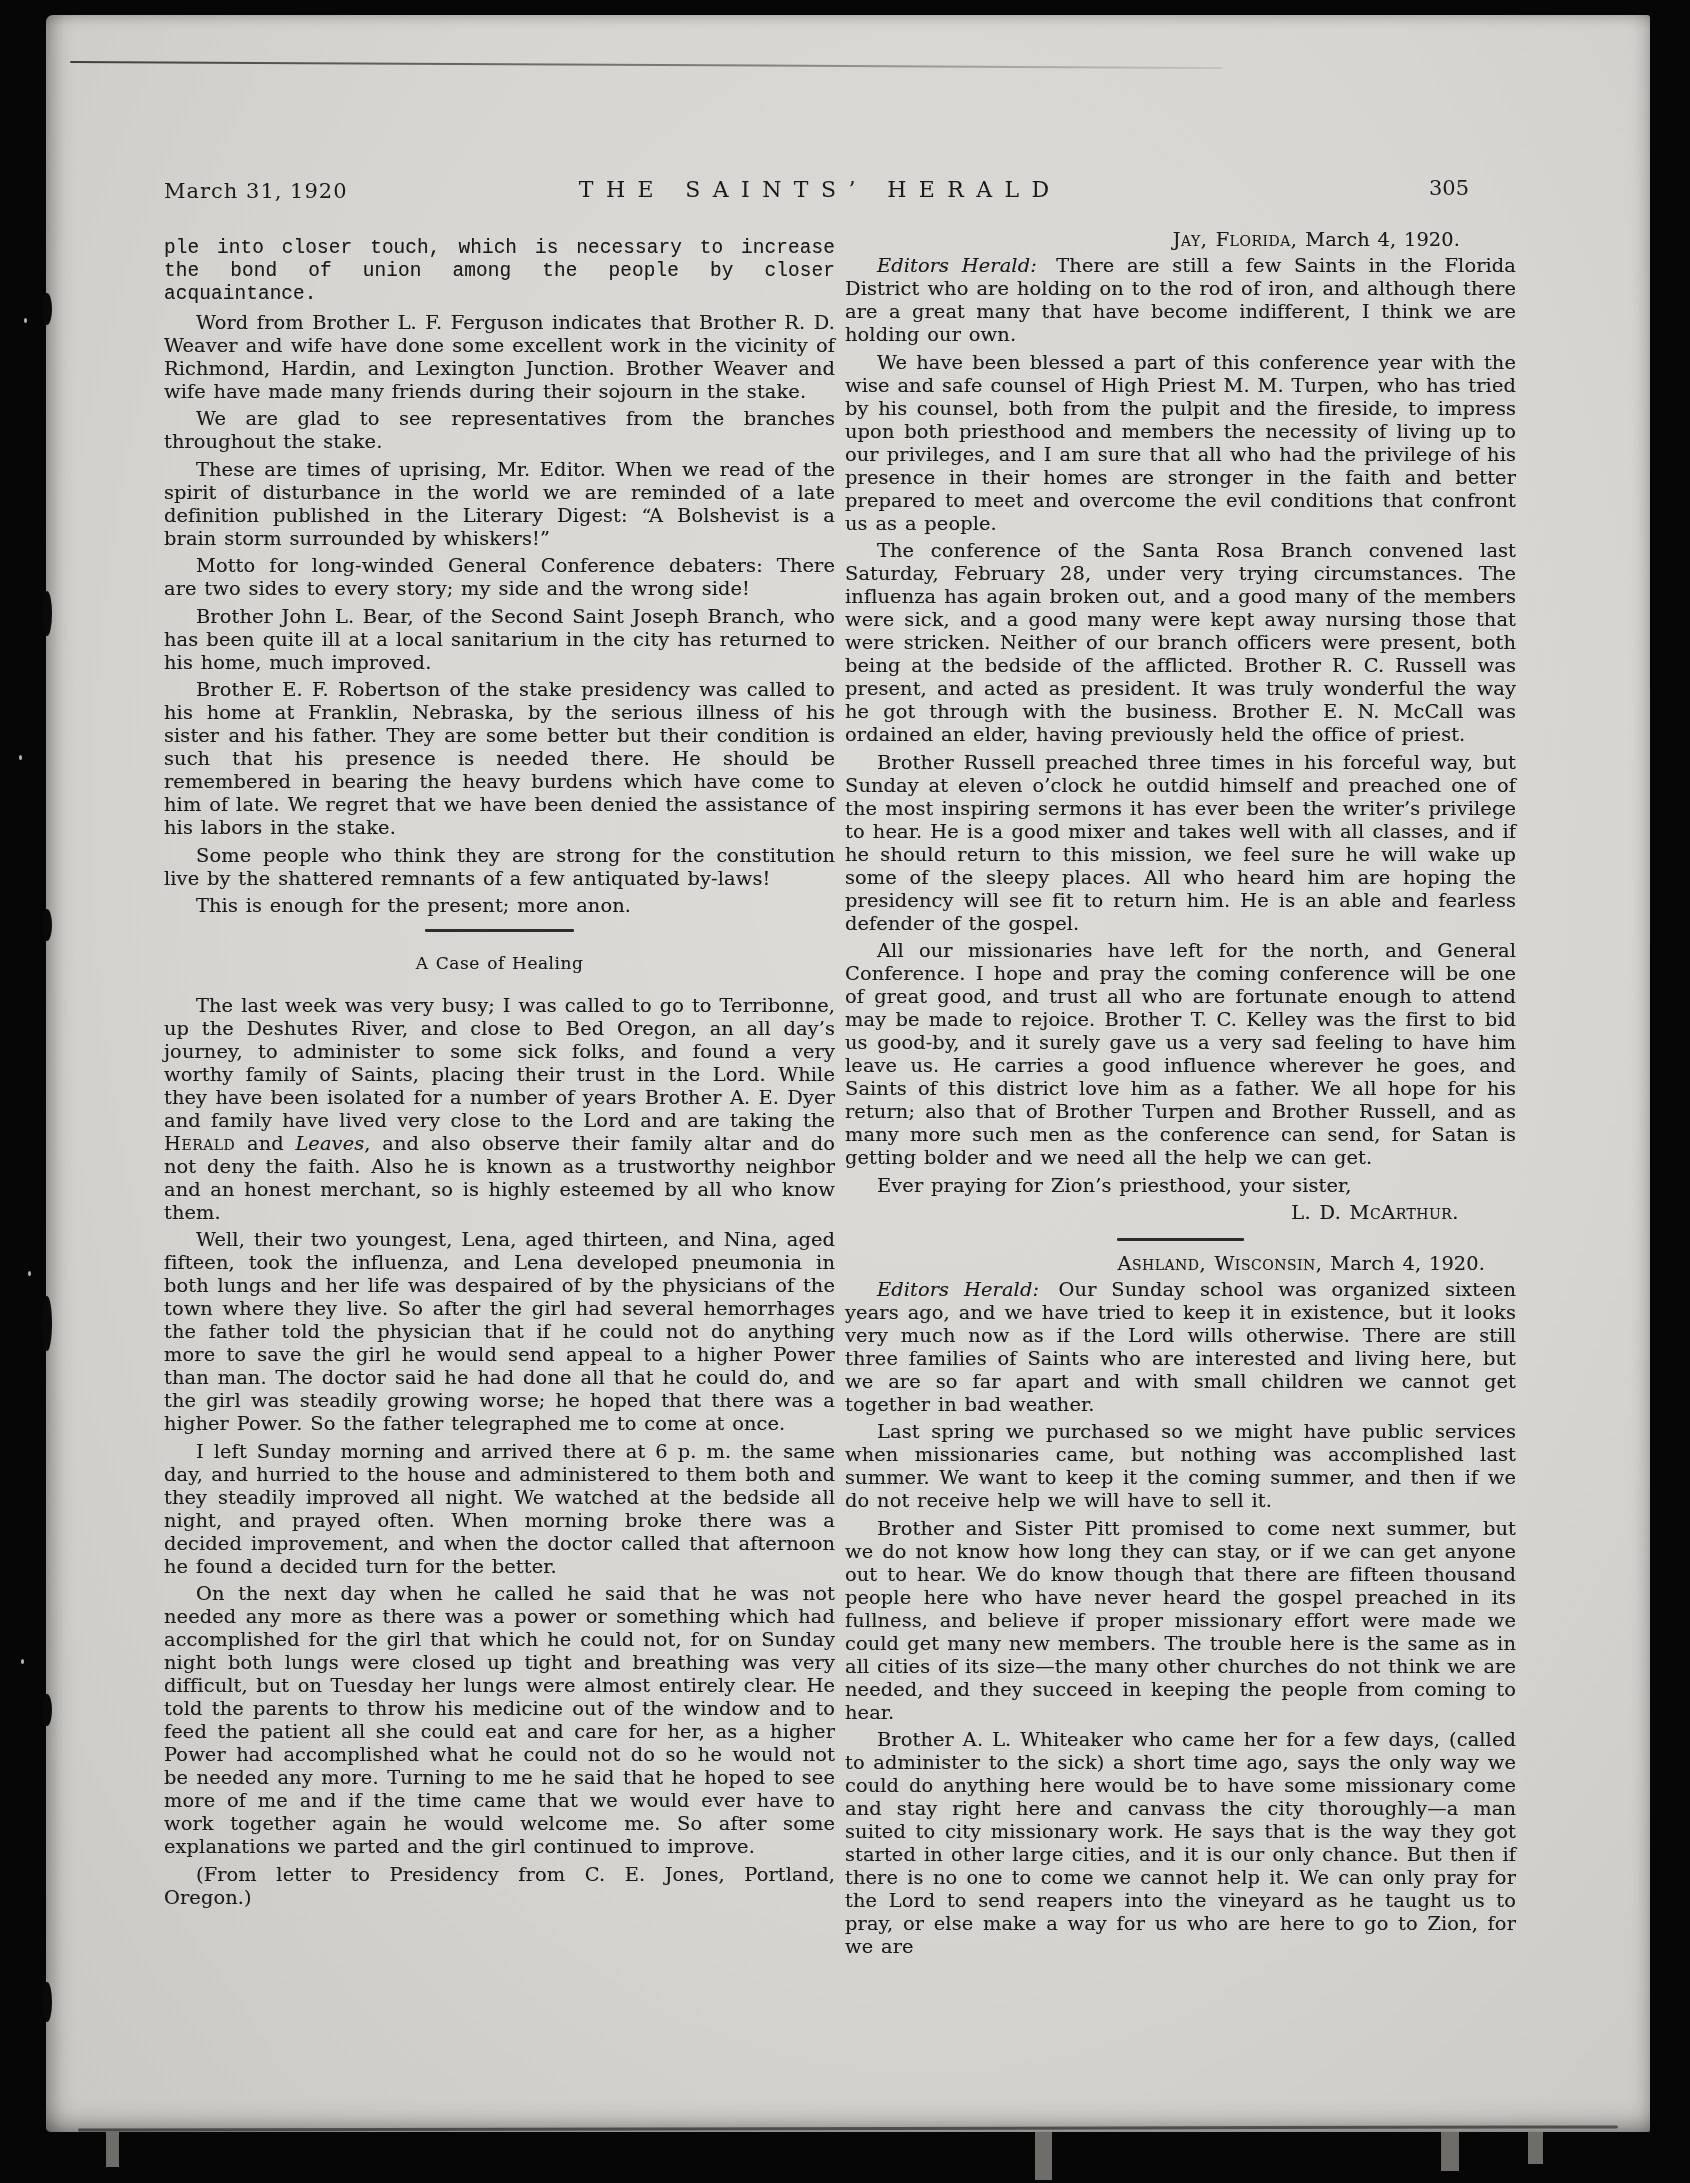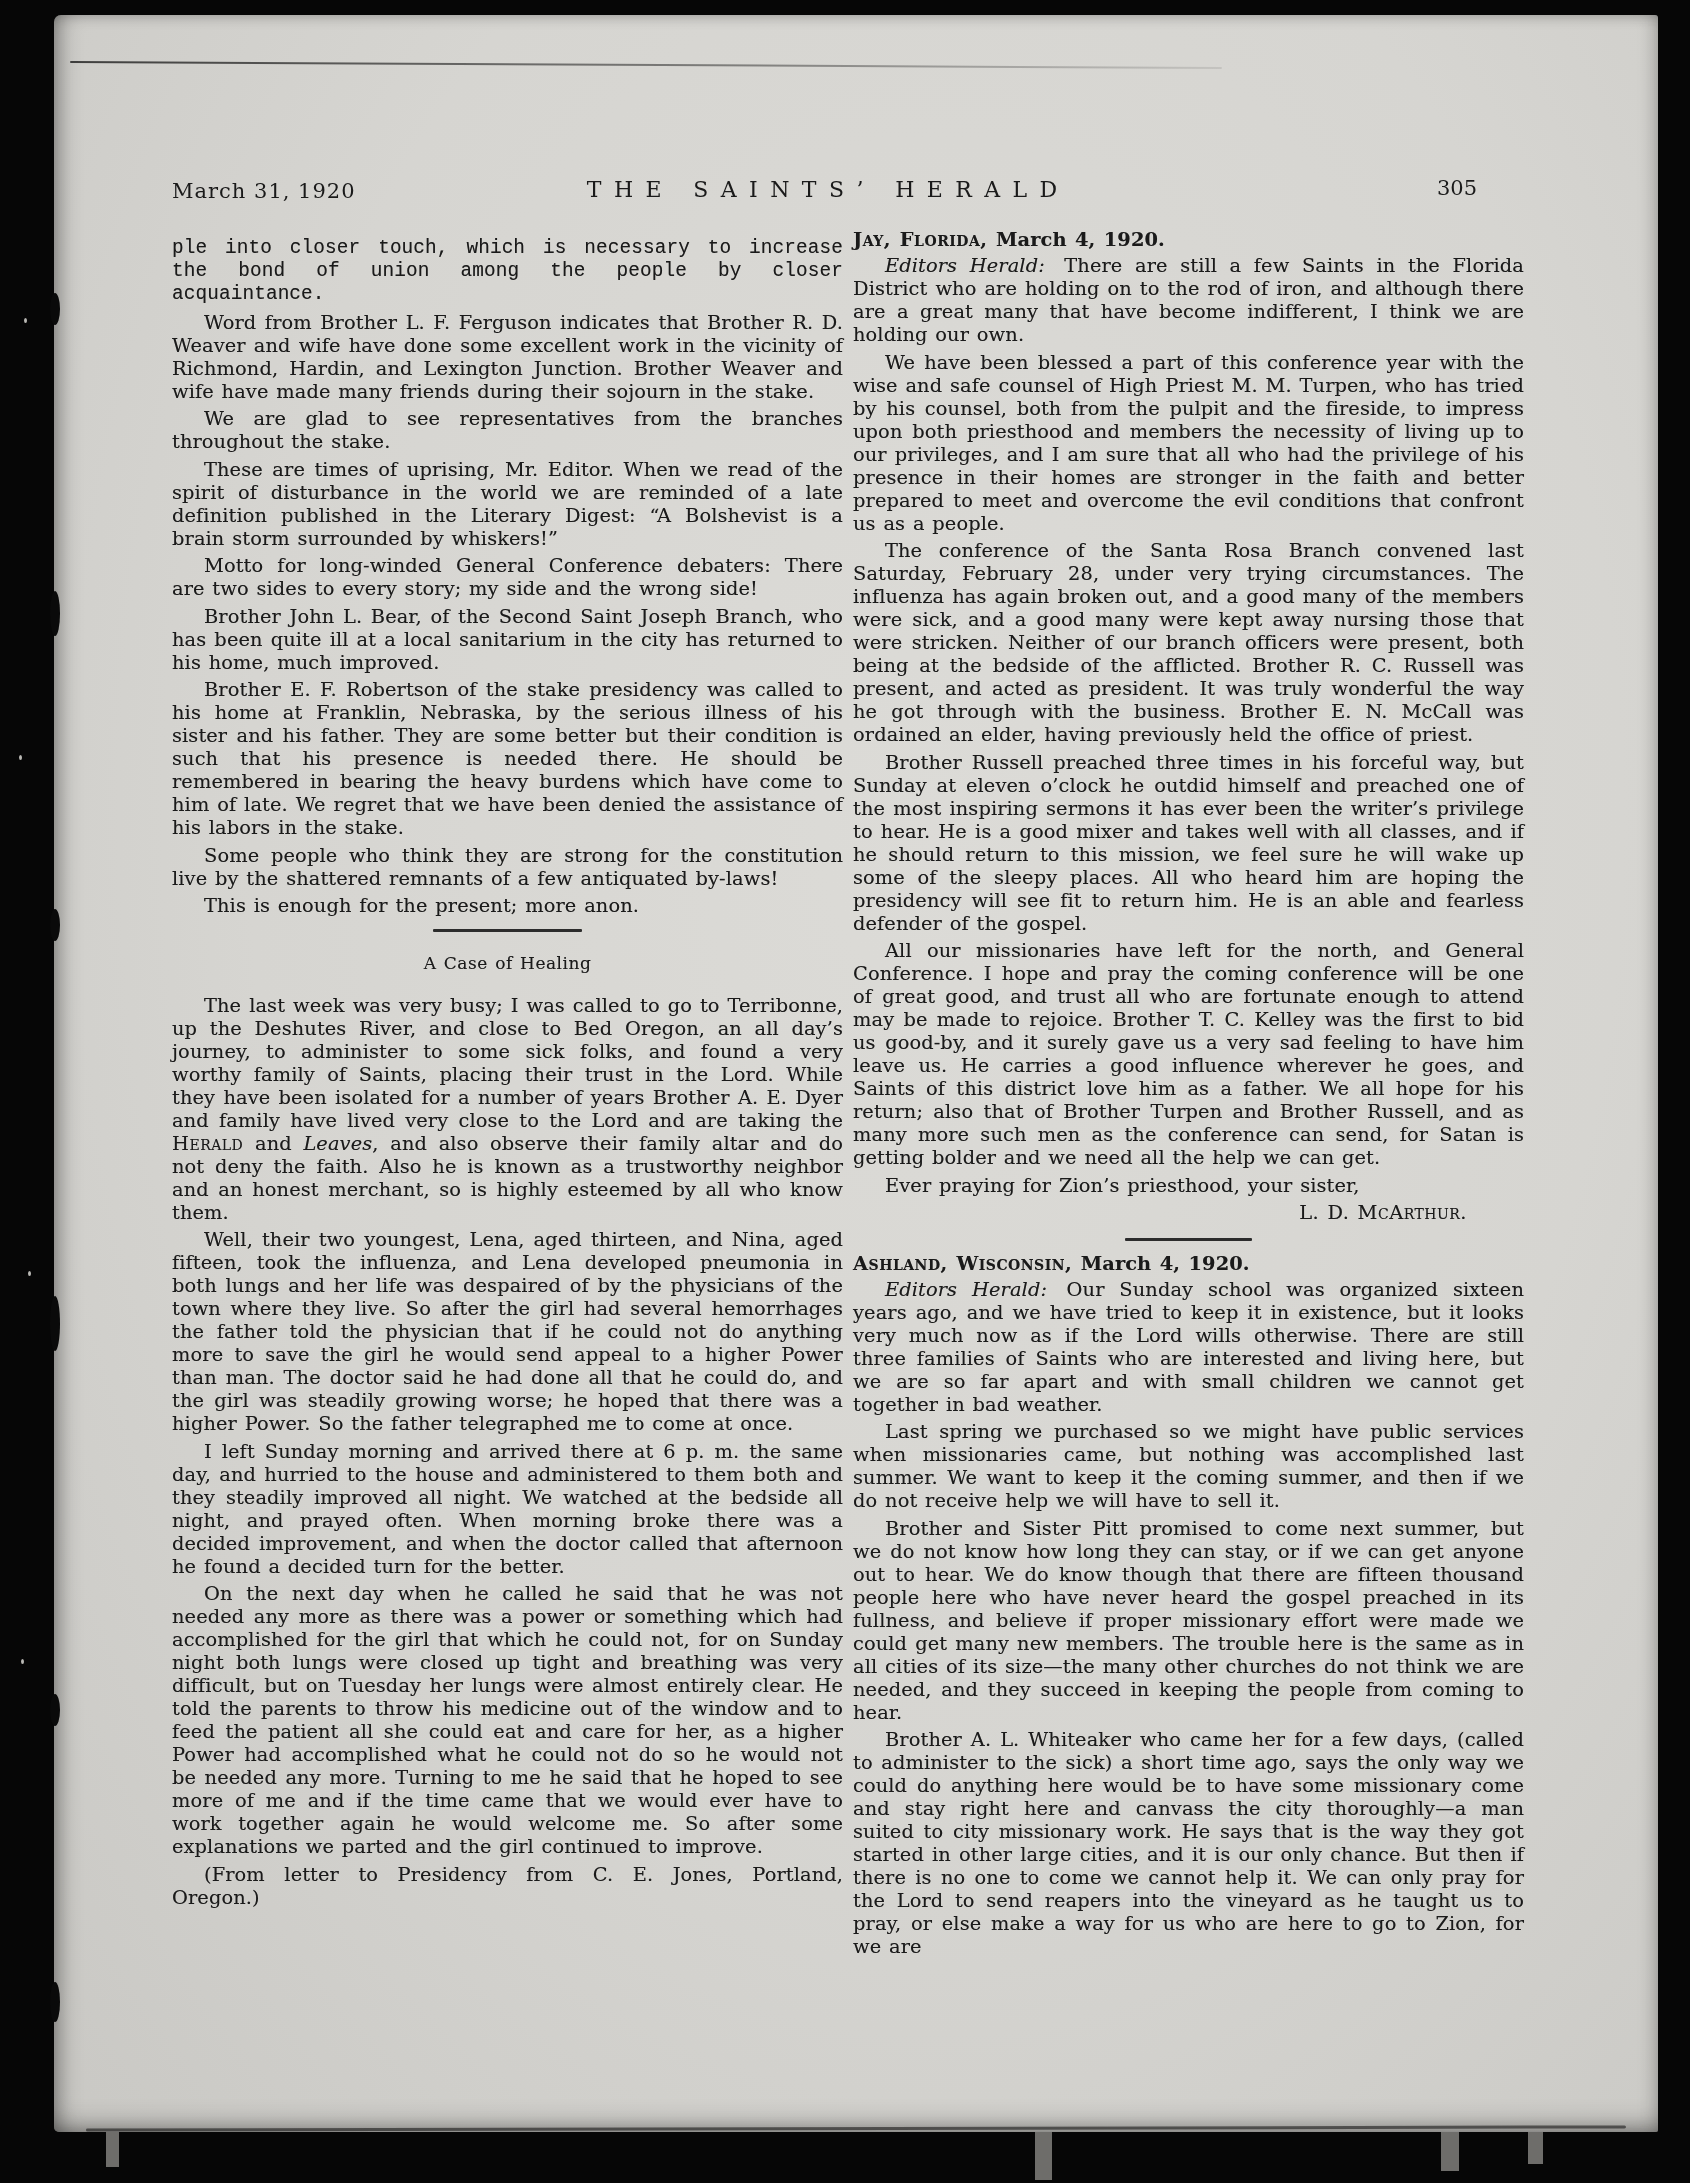--- a/index.html
+++ b/index.html
@@ -23,21 +23,20 @@
     top: 15px;
     width: 1604px;
     height: 2117px;
     background: radial-gradient(ellipse at 55% 38%, #dcdbd7 0%, #d6d5d1 55%, #c9c8c4 100%);
     box-shadow:
       inset 15px 0 23px -11px rgba(0,0,0,0.38),
       inset -13px 0 20px -12px rgba(0,0,0,0.22),
       inset 0 -17px 28px -15px rgba(0,0,0,0.45),
       inset 0 10px 15px -12px rgba(0,0,0,0.25);
     border-radius: 7px 3px 2px 5px;
-    margin-left: 8px;
   }
   .paper::after {
     content: "";
     position: absolute;
     left: 2%;
     right: 2%;
     bottom: 2.5px;
     height: 2.5px;
     background: rgba(12,12,12,0.55);
     border-radius: 1.5px;
@@ -126,24 +125,23 @@
   .rule-narrow { width: 127px; margin: 14px auto 11px auto; }
   .article-title {
     font-size: 17px;
     font-weight: normal;
     text-align: center;
     margin: 20px 0 19px 0;
     letter-spacing: 0.5px;
     text-indent: 0;
   }
   .dateline {
-    text-align: left;
+    text-align: right;
     margin-bottom: 3px;
     white-space: nowrap;
-    font-weight: bold;
   }
   .dl-1 { padding-right: 56px; }
   .dl-2 { padding-right: 31px; }
   .sc { font-variant: small-caps; letter-spacing: 0.5px; }
   .it { font-style: italic; }
 </style>
 </head>
 <body>
 
 <div class="viewport">

